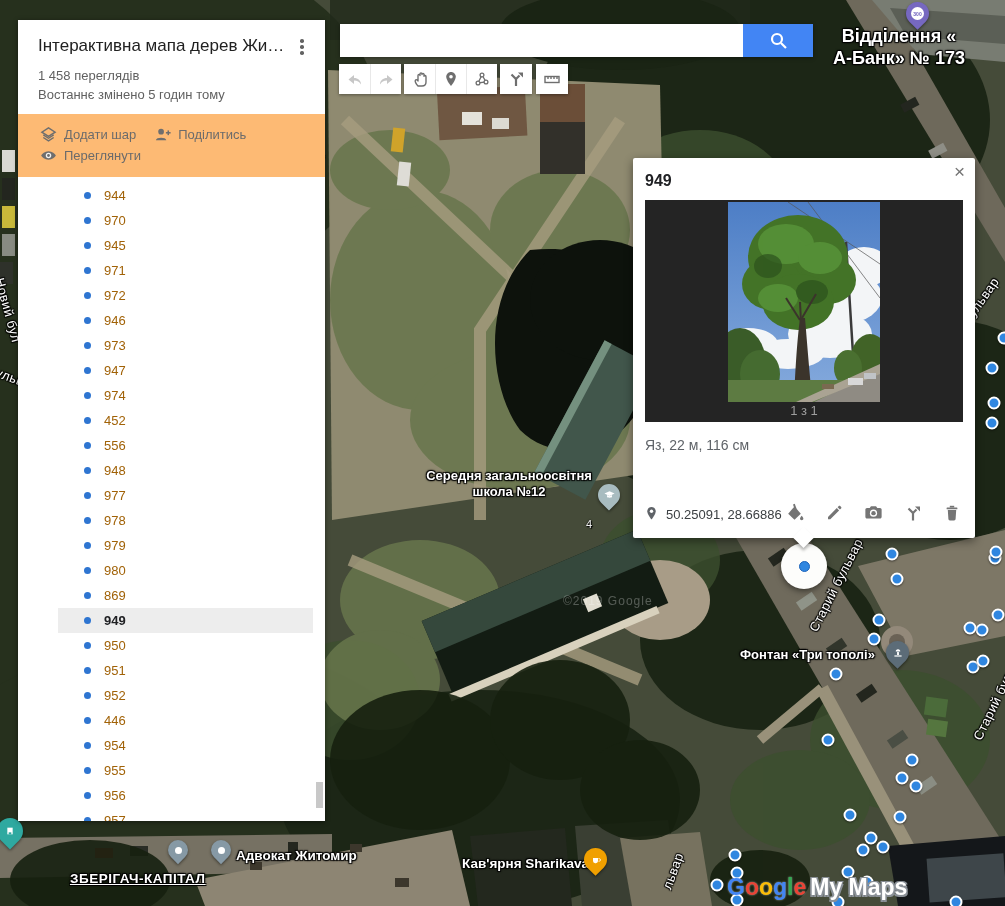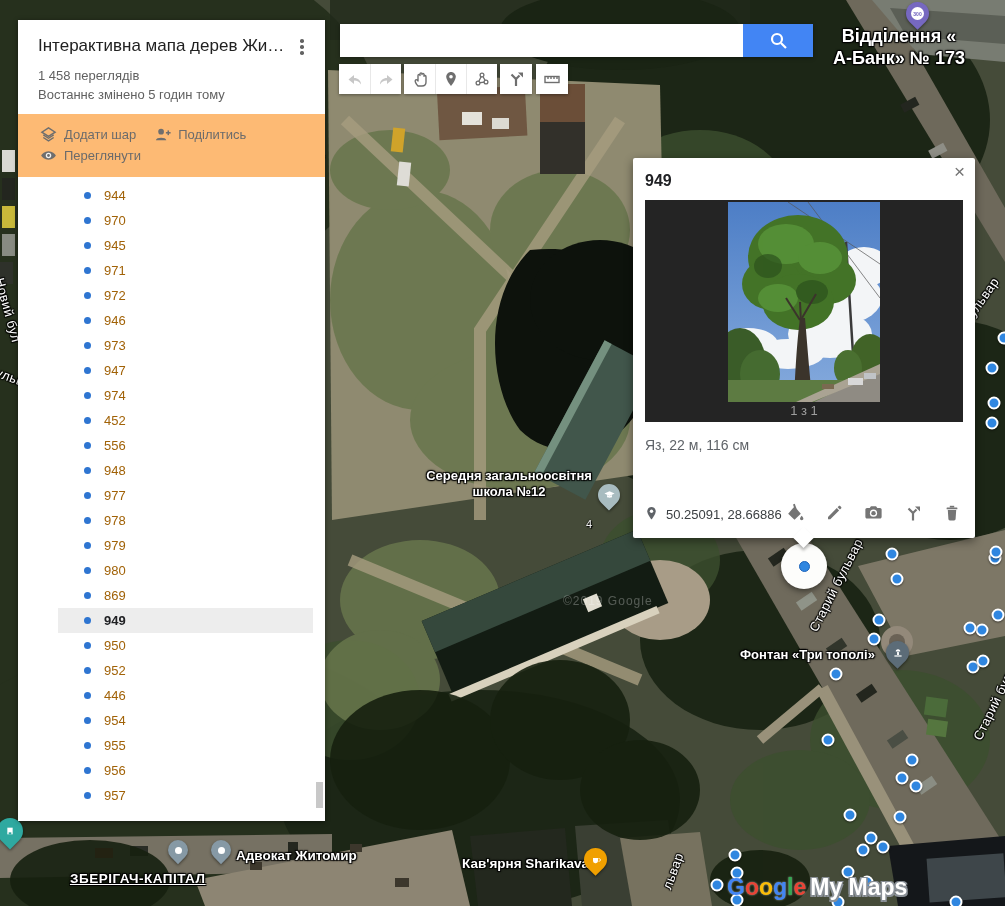--- a/index.html
+++ b/index.html
@@ -533,20 +533,24 @@
         <div class="list-item selected">
           <span class="bullet"></span>
           <span class="item-label">949</span>
         </div>
 
         <div class="list-item">
           <span class="bullet"></span>
           <span class="item-label">950</span>
         </div>
 
+        <div class="list-item">
+          <span class="bullet"></span>
+          <span class="item-label">951</span>
+        </div>
 
         <div class="list-item">
           <span class="bullet"></span>
           <span class="item-label">952</span>
         </div>
 
         <div class="list-item">
           <span class="bullet"></span>
           <span class="item-label">446</span>
         </div>

